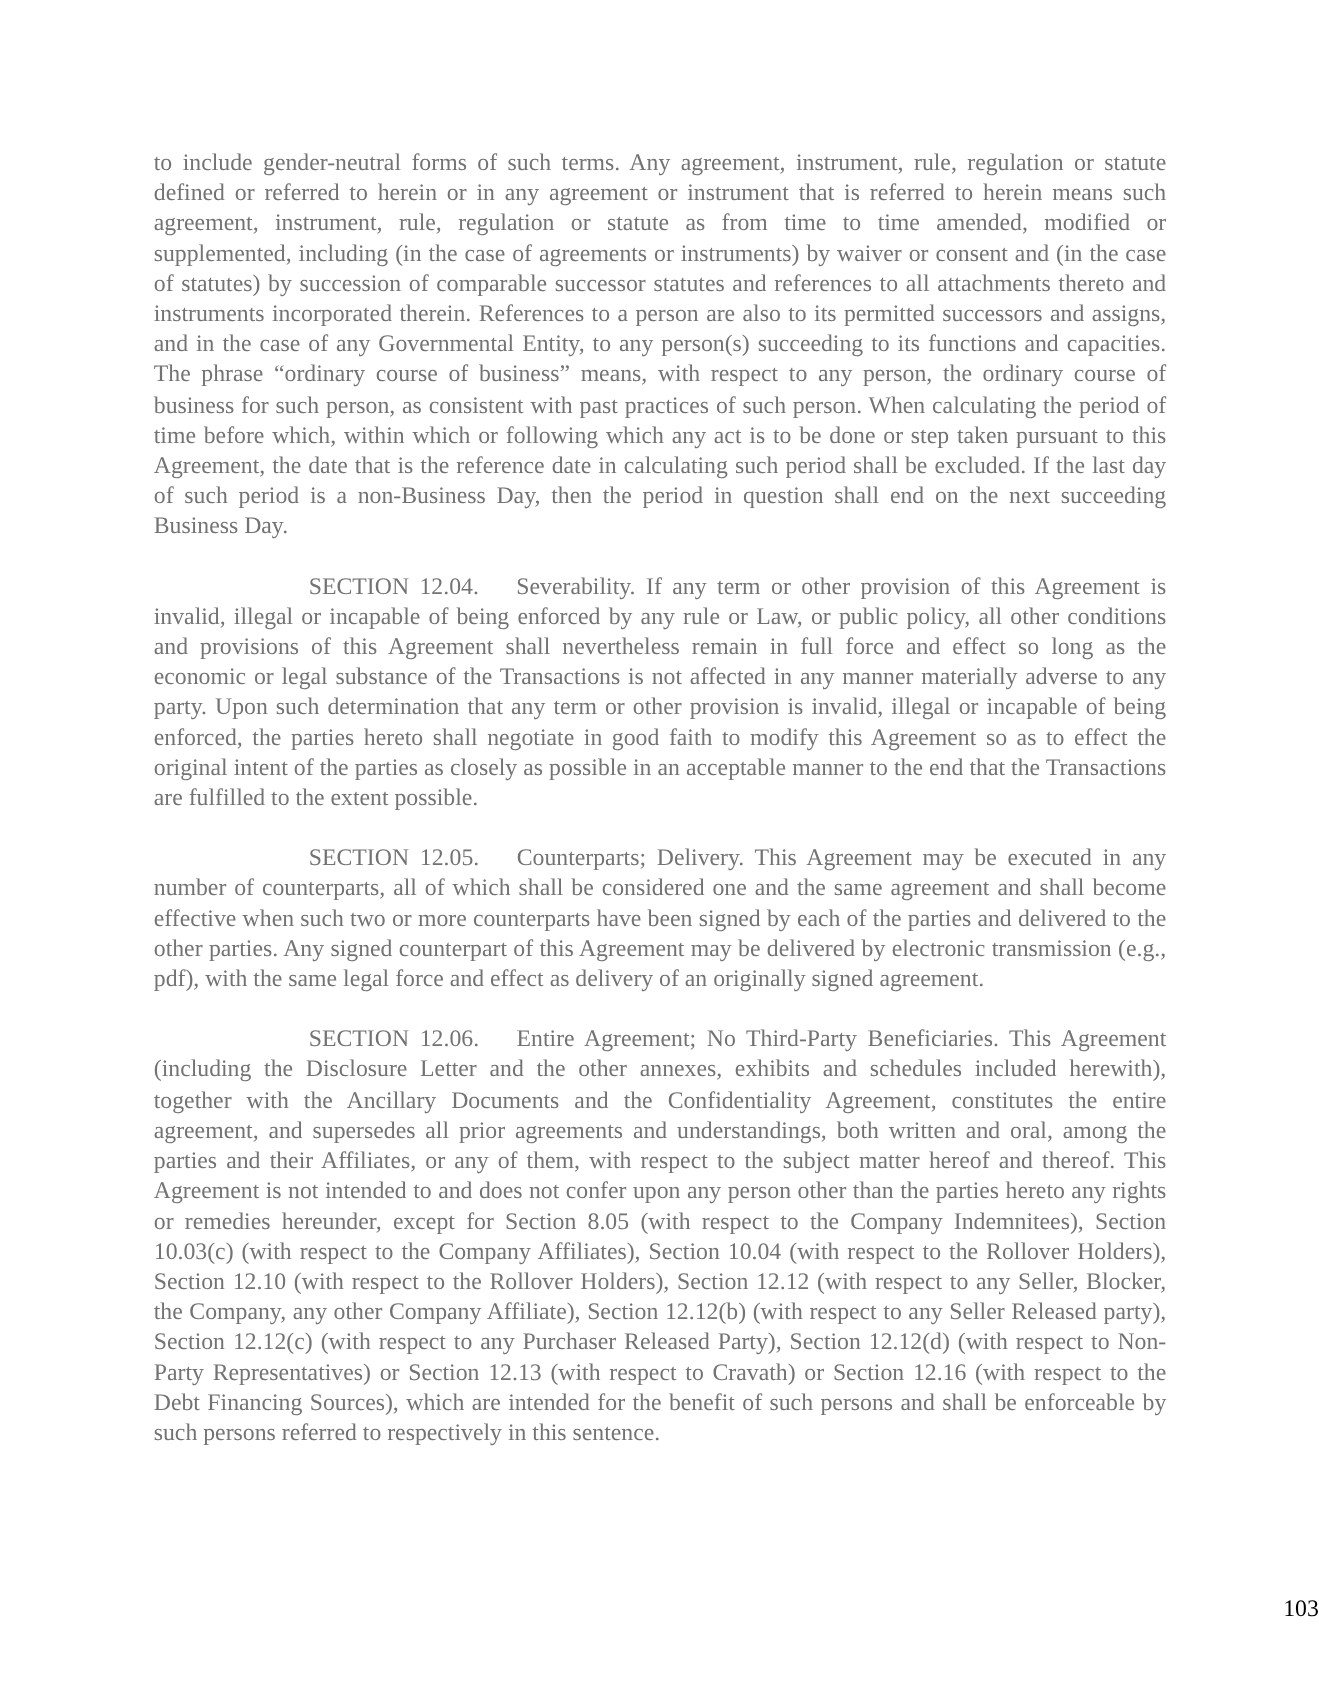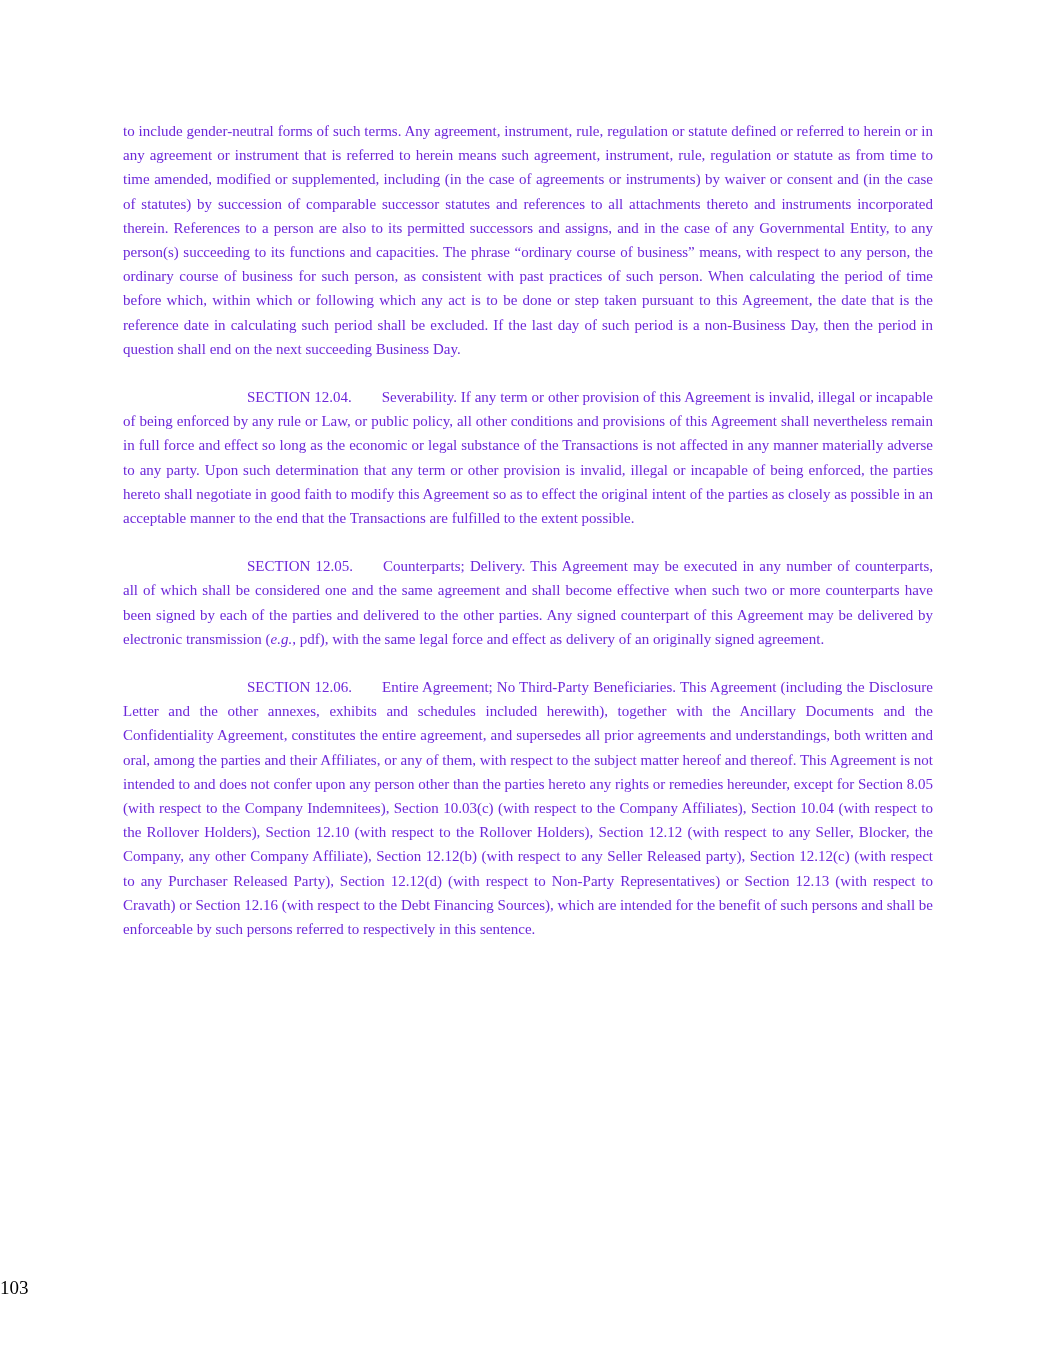--- a/index.html
+++ b/index.html
@@ -17,44 +17,43 @@
     color: #000000;
   }
   .doc-body {
     position: absolute;
     left: 123px;
     top: 119px;
     width: 810px;
   }
   .para {
     margin: 0 0 24px 0;
-    font-size: 15px;
+    font-size: 19px;
     line-height: 24.2px;
     text-align: justify;
-    color: #6d28d9;
+    color: #737373;
   }
   .para.indent {
     text-indent: 124px;
   }
   .u {
     text-underline-offset: 2px;
   }
   .i {
-    font-style: italic;
   }
   .tab {
     display: inline-block;
     width: 30px;
   }
   .footer {
     position: absolute;
     left: 0;
     top: 1276px;
     width: 100%;
-    text-align: left;
+    text-align: right;
     font-size: 19px;
     line-height: 24px;
     color: #000000;
   }
 </style>
 </head>
 <body>
 
 <div class="page">
   <div class="doc-body" id="doc-body">

